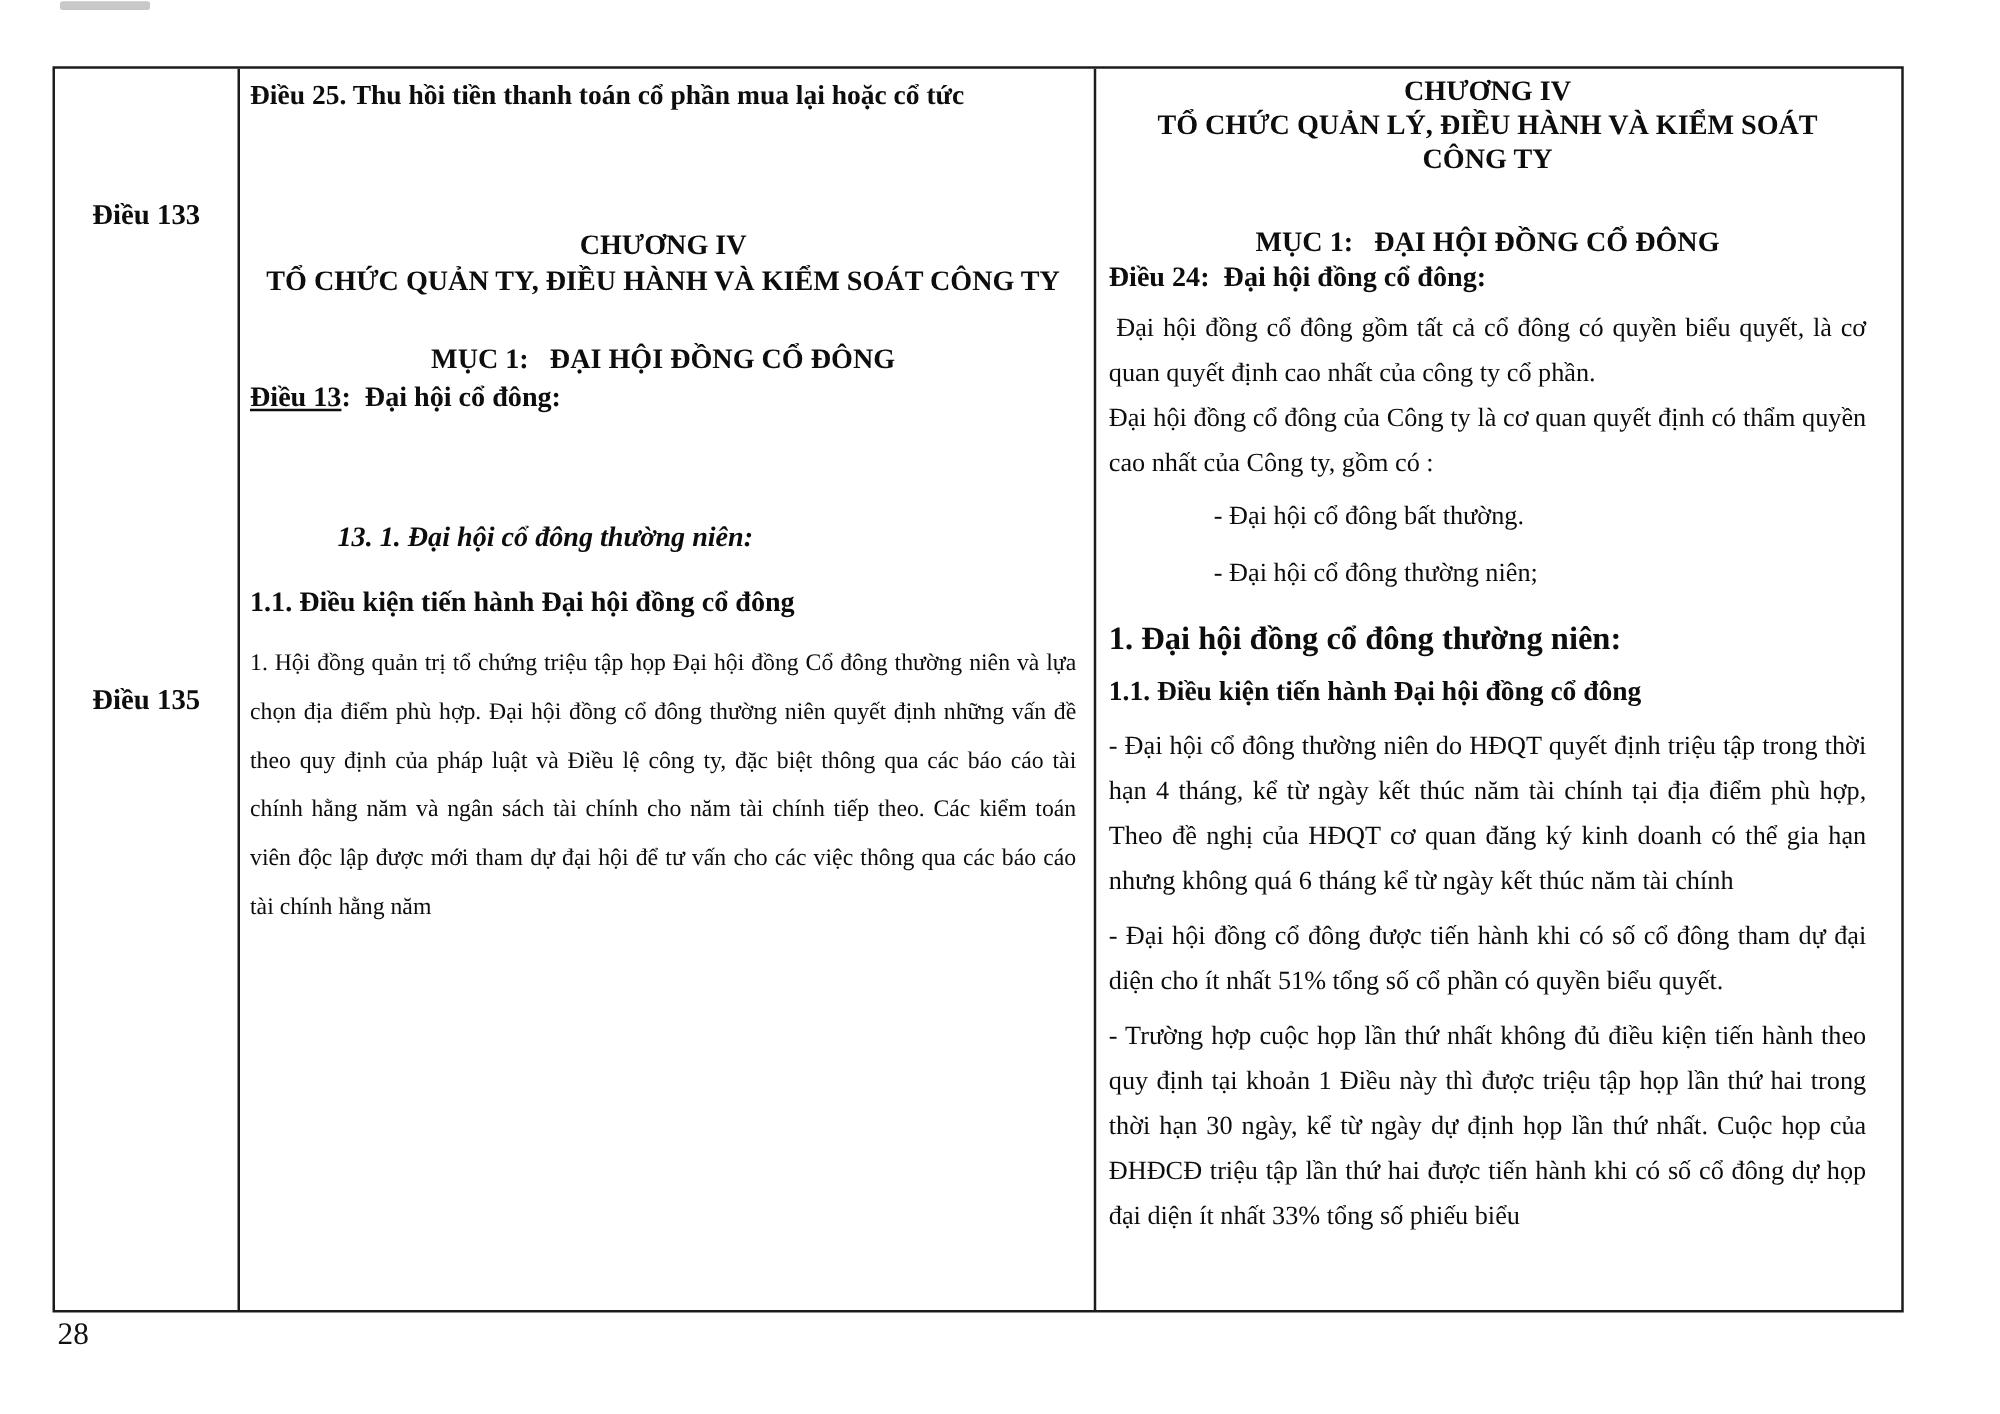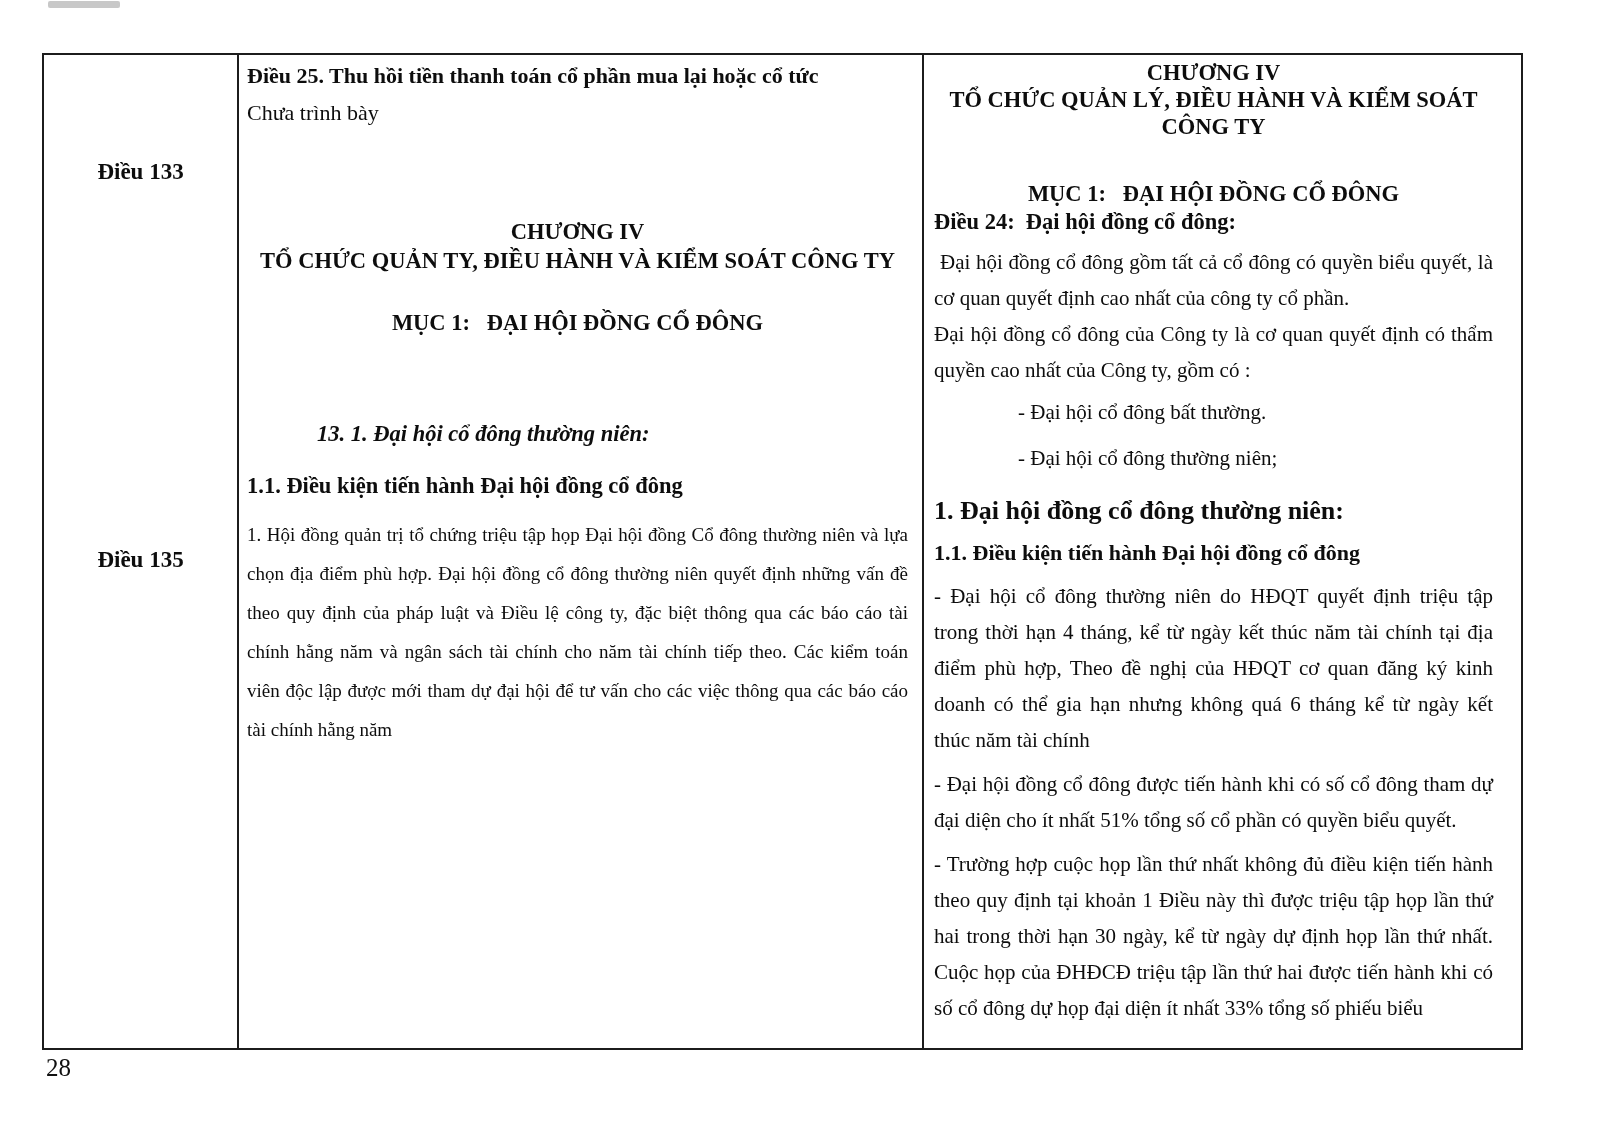--- a/index.html
+++ b/index.html
@@ -27,21 +27,21 @@
   .doc-table {
     position: absolute;
     left: 42px; top: 53px;
     width: 1481px; height: 997px;
     border: 2px solid #1c1c1c;
     display: flex;
     background: #ffffff;
   }
   .col { height: 100%; overflow: hidden; }
   .col-left {
-    width: 195px;
+    width: 148px;
     border-right: 2px solid #1c1c1c;
     position: relative;
     flex: 0 0 auto;
   }
   .col-mid {
     width: 685px;
     border-right: 2px solid #1c1c1c;
     padding: 2px 14px 0 8px;
     flex: 0 0 auto;
   }
@@ -105,29 +105,29 @@
 
   <div class="doc-table">
 
     <div class="col col-left">
       <div class="article-ref r133">Điều 133</div>
       <div class="article-ref r135">Điều 135</div>
     </div>
 
     <div class="col col-mid">
       <div class="m-h1">Điều 25. Thu hồi tiền thanh toán cổ phần mua lại hoặc cổ tức</div>
-      <div class="m-notpresented">Chưa trình bày</div>
 
       <div class="m-chapter">
         <div>CHƯƠNG IV</div>
         <div class="nowrap">TỔ CHỨC QUẢN TY, ĐIỀU HÀNH VÀ KIỂM SOÁT CÔNG TY</div>
       </div>
 
       <div class="m-muc">MỤC 1:   ĐẠI HỘI ĐỒNG CỔ ĐÔNG</div>
 
+      <div class="m-dieu13"><span class="u">Điều 13</span><span>:  Đại hội cổ đông:</span></div>
 
 
       <div class="m-h-italic">13. 1. Đại hội cổ đông thường niên:</div>
       <div class="m-h11">1.1. Điều kiện tiến hành Đại hội đồng cổ đông</div>
 
       <div class="m-para2">1. Hội đồng quản trị tổ chứng triệu tập họp Đại hội đồng Cổ đông thường niên và lựa chọn địa điểm phù hợp. Đại hội đồng cổ đông thường niên quyết định những vấn đề theo quy định của pháp luật và Điều lệ công ty, đặc biệt thông qua các báo cáo tài chính hằng năm và ngân sách tài chính cho năm tài chính tiếp theo. Các kiểm toán viên độc lập được mới tham dự đại hội để tư vấn cho các việc thông qua các báo cáo tài chính hằng năm</div>
     </div>
 
     <div class="col col-right">
       <div class="r-chapter">

